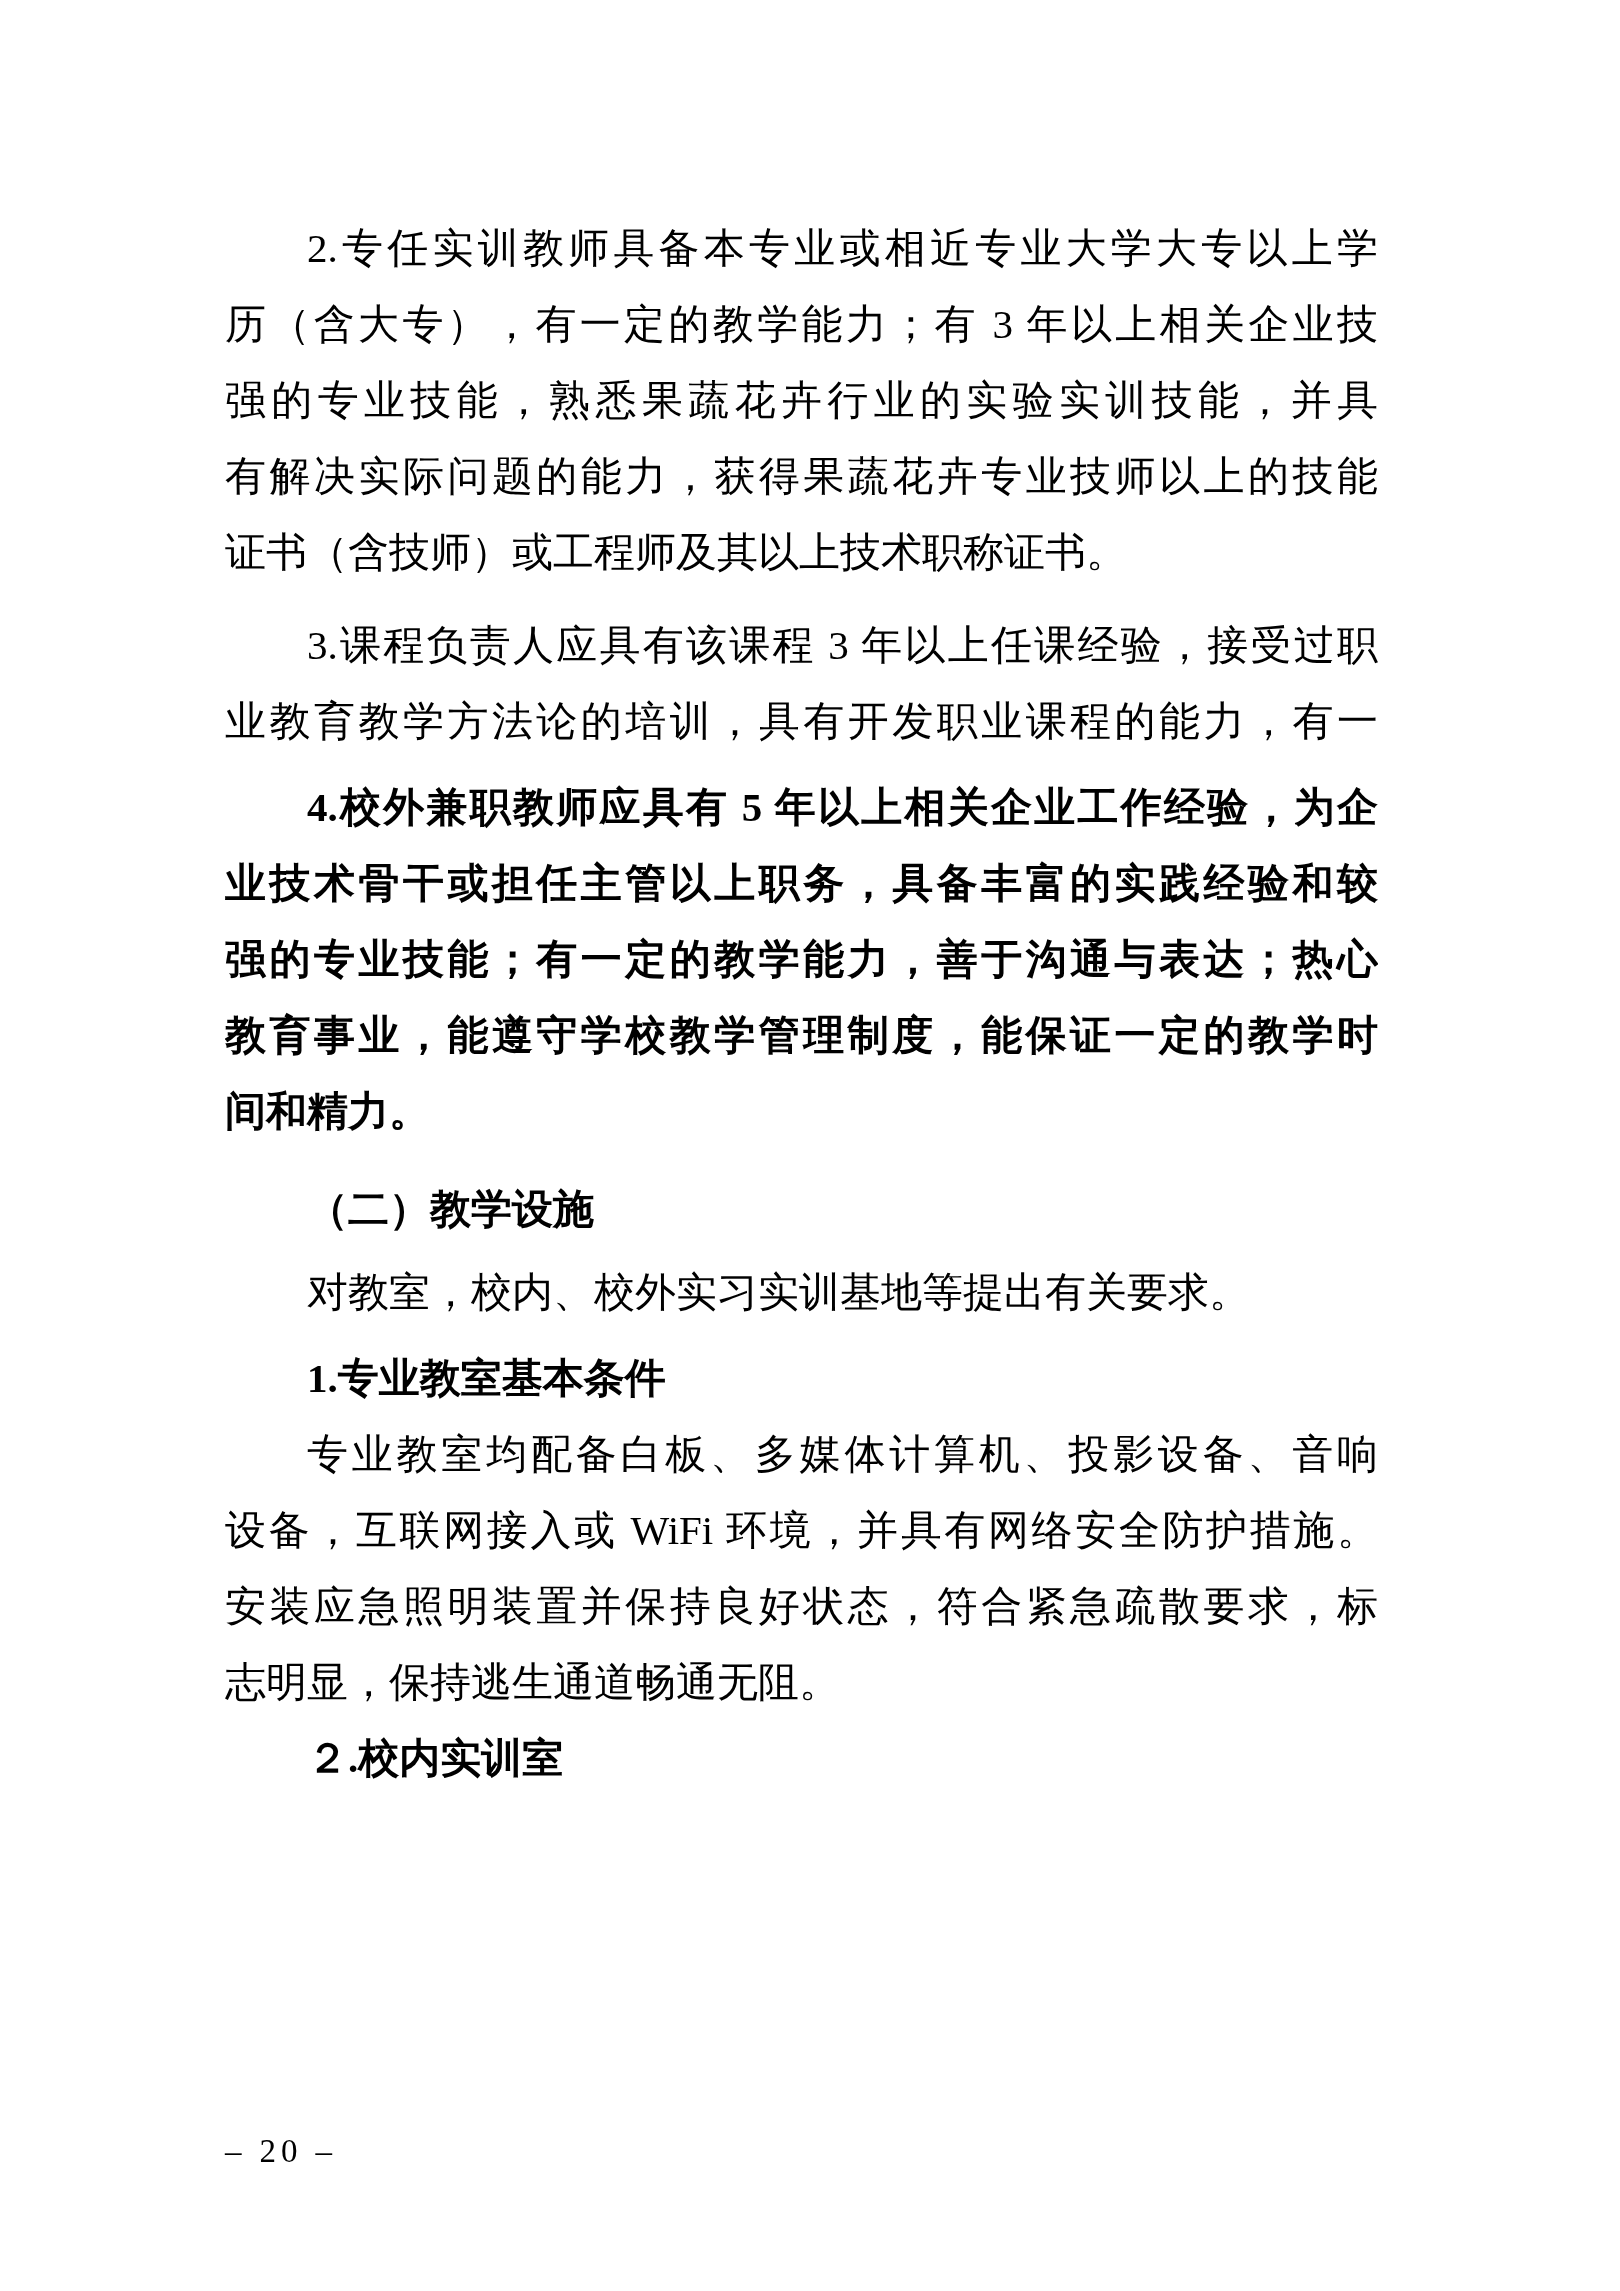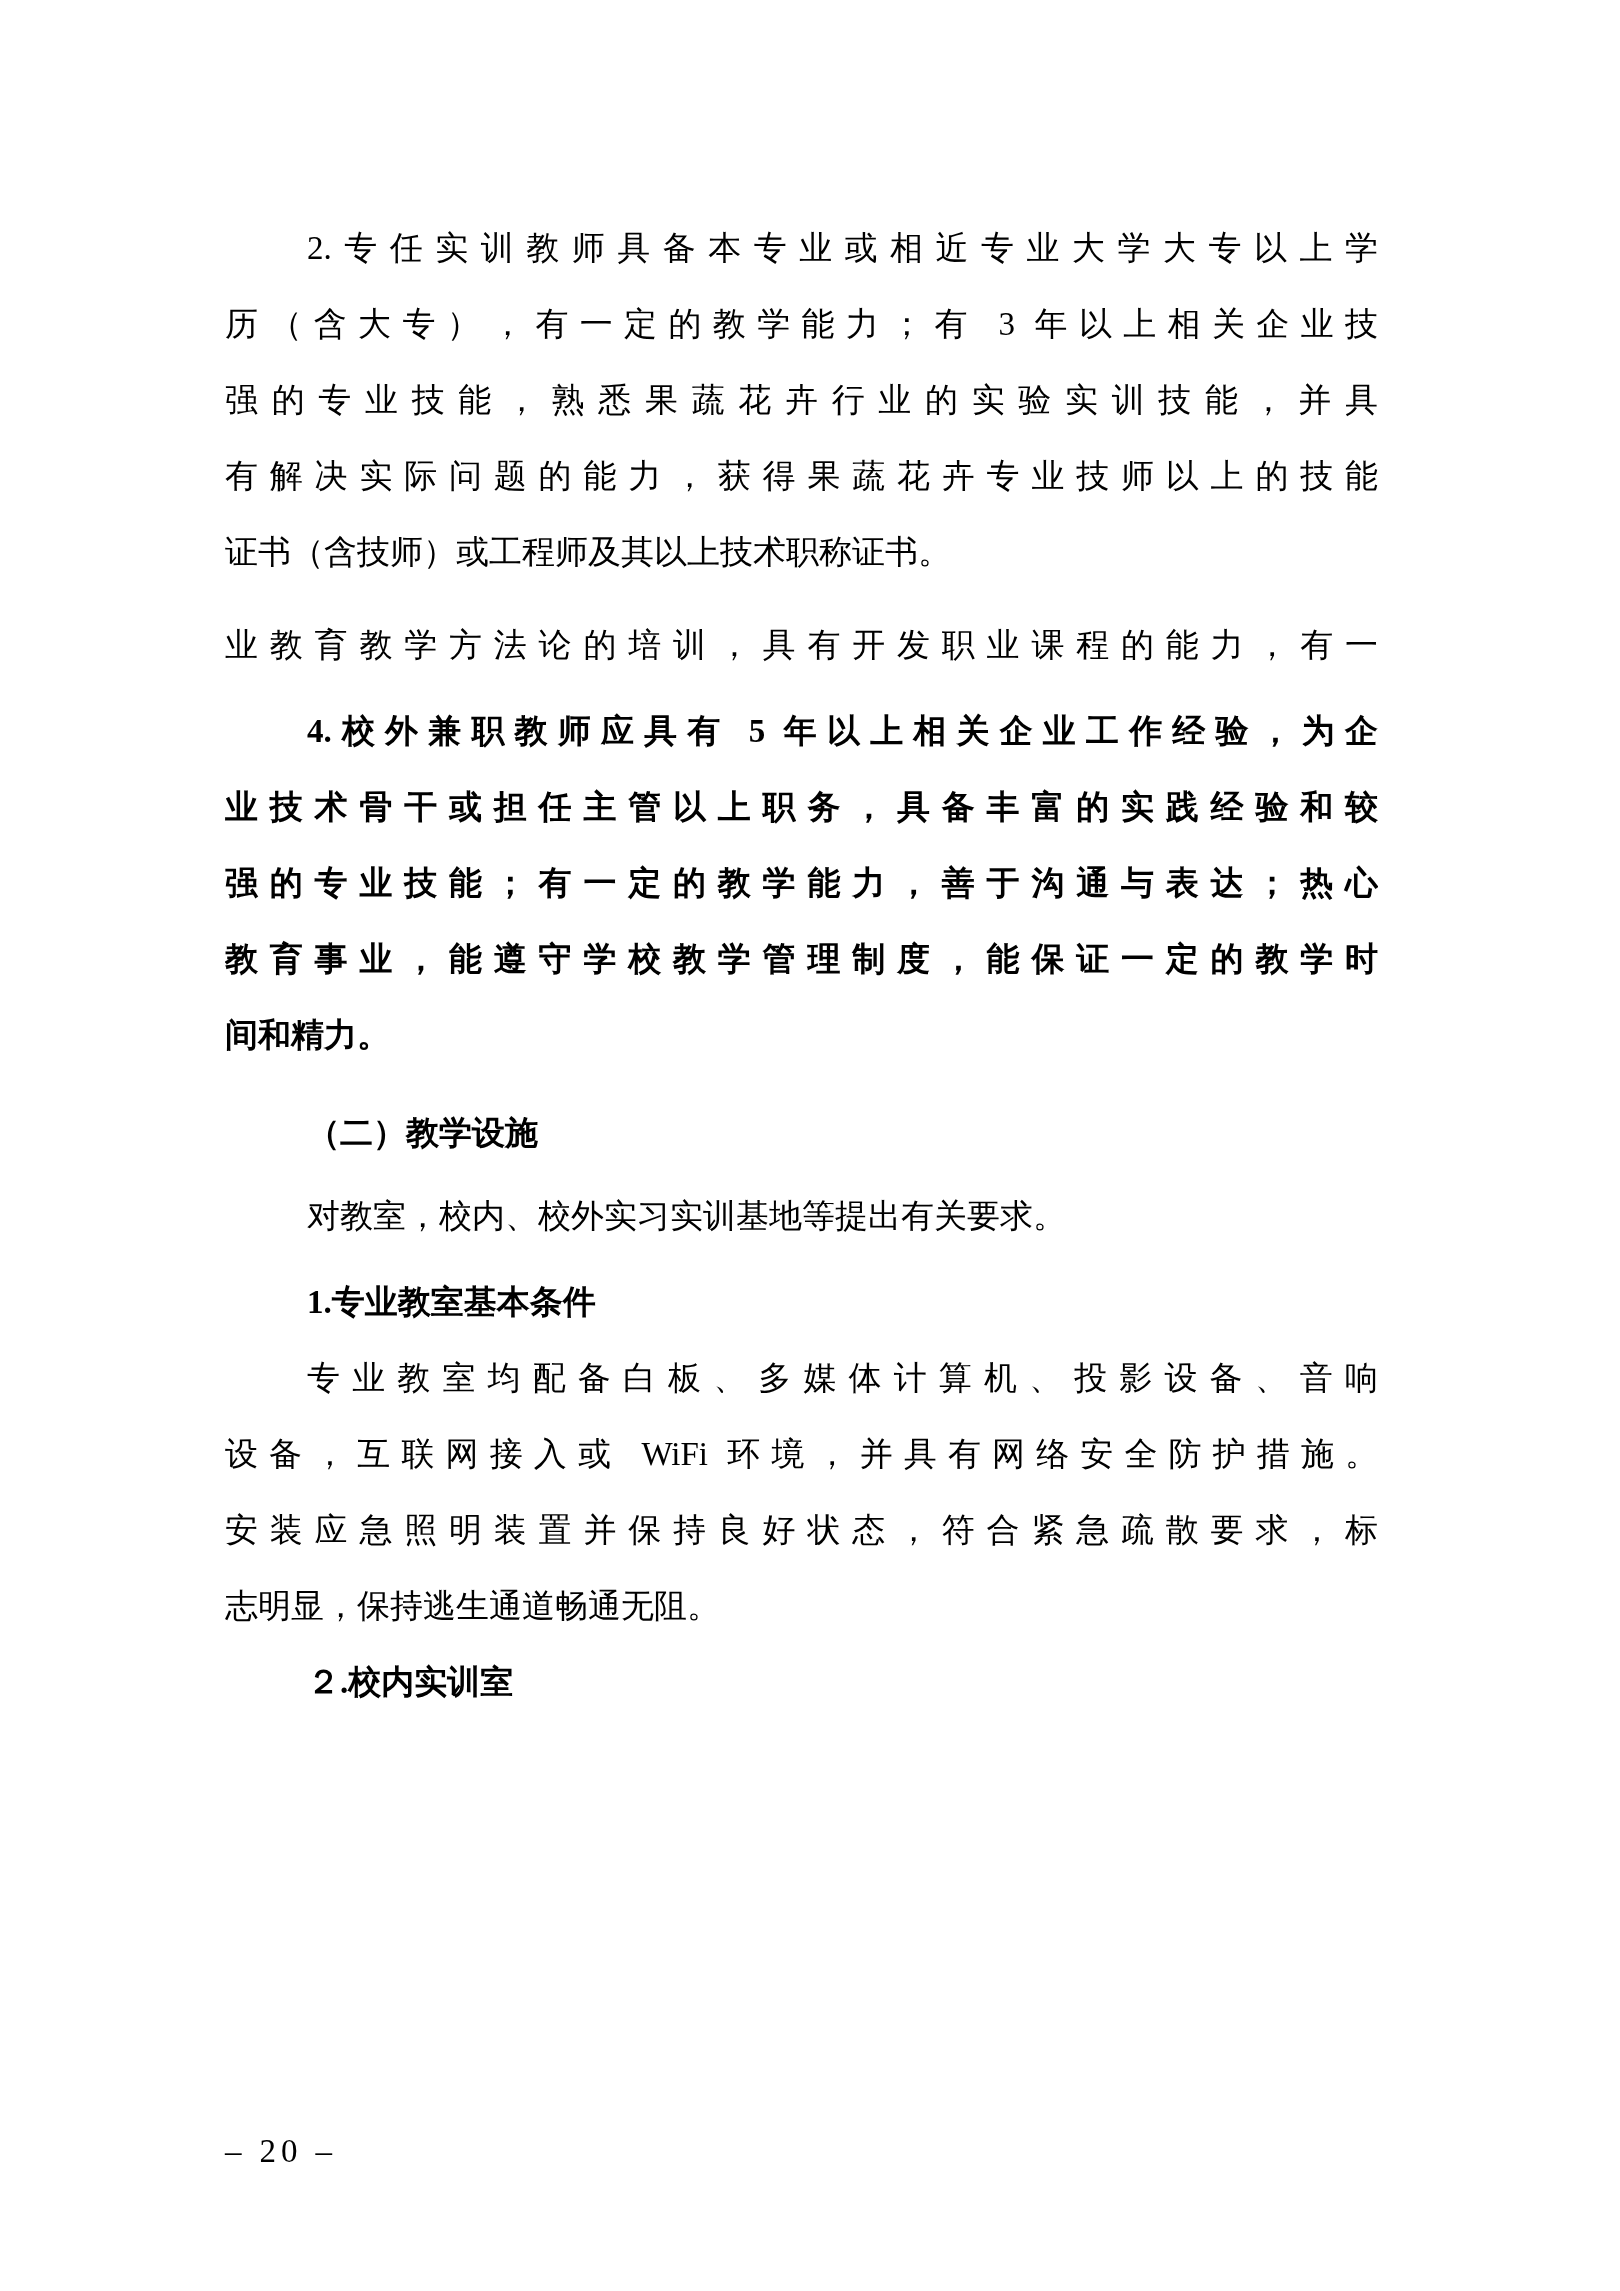--- a/index.html
+++ b/index.html
@@ -13,21 +13,21 @@
     color: #000000;
   }
   .text-block {
     position: absolute;
     left: 225px;
     top: 210px;
     width: 1153px;
   }
   .para { margin: 0; }
   .line {
-    font-size: 33px;
+    font-size: 41px;
     height: 76px;
     line-height: 76px;
     text-align: justify;
     text-align-last: justify;
     overflow: hidden;
   }
   .line.last {
     text-align: center;
     text-align-last: left;
   }
@@ -57,20 +57,21 @@
 
     <div class="para">
       <div class="line ind">2.专任实训教师具备本专业或相近专业大学大专以上学</div>
       <div class="line">历（含大专），有一定的教学能力；有 3 年以上相关企业技</div>
       <div class="line">强的专业技能，熟悉果蔬花卉行业的实验实训技能，并具</div>
       <div class="line">有解决实际问题的能力，获得果蔬花卉专业技师以上的技能</div>
       <div class="line last">证书（含技师）或工程师及其以上技术职称证书。</div>
     </div>
 
     <div class="para mt-a">
+      <div class="line ind">3.课程负责人应具有该课程 3 年以上任课经验，接受过职</div>
       <div class="line">业教育教学方法论的培训，具有开发职业课程的能力，有一</div>
     </div>
 
     <div class="para mt-b">
       <div class="line ind">4.校外兼职教师应具有 5 年以上相关企业工作经验，为企</div>
       <div class="line">业技术骨干或担任主管以上职务，具备丰富的实践经验和较</div>
       <div class="line">强的专业技能；有一定的教学能力，善于沟通与表达；热心</div>
       <div class="line">教育事业，能遵守学校教学管理制度，能保证一定的教学时</div>
       <div class="line last">间和精力。</div>
     </div>

